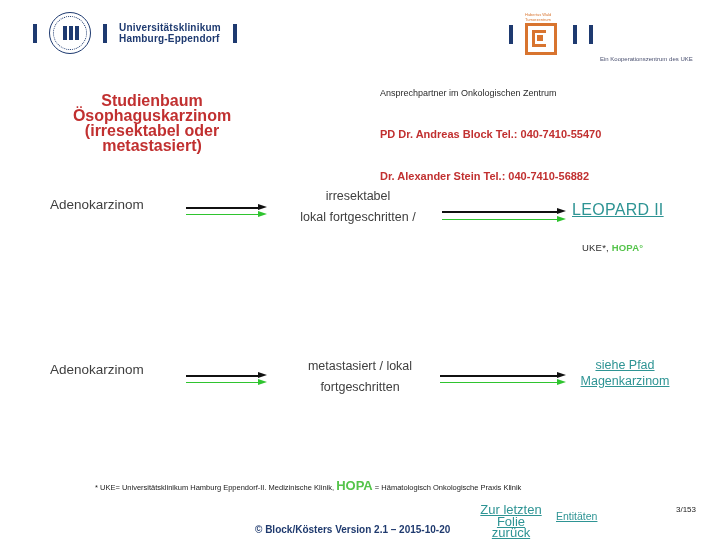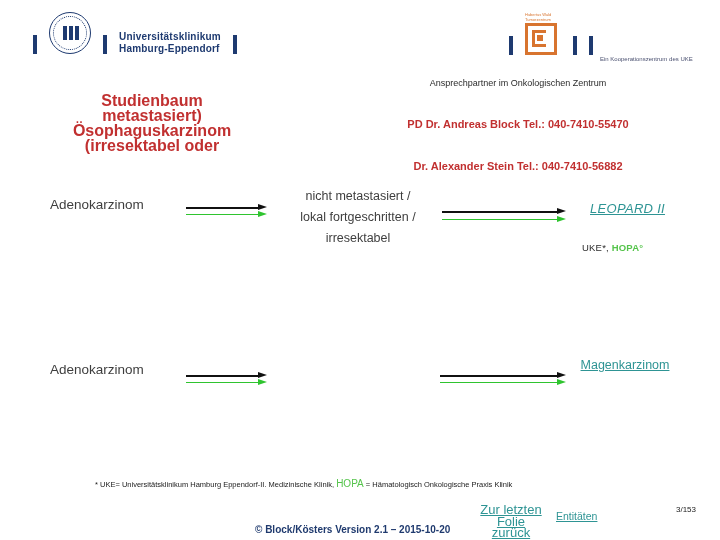--- a/index.html
+++ b/index.html
@@ -1,59 +1,59 @@
 <!DOCTYPE html>
 <html><head>
 <meta charset="utf-8">
 <style>
   html,body{margin:0;padding:0;background:#888;}
   .slide{
     position:relative;width:720px;height:540px;background:#ffffff;
     font-family:"Liberation Sans","DejaVu Sans",sans-serif;overflow:hidden;
   }
   
-  .logo-group{position:absolute;display:flex;align-items:flex-end;gap:12px;}
+  .logo-group{position:absolute;display:flex;align-items:center;gap:12px;}
   .navy-bar{width:4px;height:19px;background:#1e3a70;}
   .uke-seal{width:40px;height:40px;border:1.5px solid #1e3a70;border-radius:50%;position:relative;flex:0 0 auto;}
   .uke-seal::before{content:"";position:absolute;inset:3px;border:1px dotted #1e3a70;border-radius:50%;}
   .seal-crest{position:absolute;left:13px;top:13px;width:4px;height:14px;background:#1e3a70;box-shadow:6px 0 0 #1e3a70,12px 0 0 #1e3a70;}
   .uke-logo-text{color:#1e3a70;font-size:10px;font-weight:600;line-height:11.5px;letter-spacing:0.2px;white-space:nowrap;}
   .ucch-mark{display:flex;flex-direction:column;align-items:flex-start;width:36px;}
   .ucch-mark-text{font-size:4px;line-height:4.5px;color:#d8742f;white-space:nowrap;overflow:hidden;width:34px;}
   .ucch-square{width:26px;height:26px;border:3px solid #d8742f;position:relative;margin-top:1px;}
   .ucch-c{position:absolute;left:4px;top:4px;width:11px;height:11px;border:3px solid #d8742f;border-right:none;}
   .ucch-dot{position:absolute;left:9px;top:9px;width:6px;height:6px;background:#d8742f;}
   .ucch-text-l1{color:#1e3a70;font-size:10px;font-weight:700;line-height:12px;white-space:nowrap;}
   .ucch-text-l2{color:#1e3a70;font-size:8px;line-height:10px;white-space:nowrap;}
   .ucch-tagline{position:absolute;left:600px;top:56px;font-size:6px;color:#4a5070;white-space:nowrap;}
   
   .title-block{position:absolute;left:28px;top:93px;width:248px;text-align:center;
     color:#c13030;font-weight:700;font-size:16px;line-height:15px;}
-  .contact-block{position:absolute;left:380px;top:77px;width:276px;text-align:center;}
+  .contact-block{position:absolute;left:380px;top:87px;width:276px;}
   .contact-heading{font-size:9px;color:#2b2b2b;line-height:12px;}
   .contact-line{color:#c13030;font-weight:700;font-size:11px;line-height:13px;margin-top:29px;}
   
   .flow-label{position:absolute;color:#3e3e3e;font-size:13.5px;line-height:26px;}
   .flow-state{position:absolute;color:#3e3e3e;font-size:12.5px;line-height:21px;text-align:center;}
   .arrow{position:absolute;height:7px;}
   .arrow .shaft{position:absolute;left:0;top:2.5px;height:2px;width:calc(100% - 8px);}
   .arrow .head{position:absolute;right:0;top:0;width:0;height:0;
     border-top:3.5px solid transparent;border-bottom:3.5px solid transparent;border-left:9px solid #000;}
   .arrow.black .shaft{background:#111;}
   .arrow.black .head{border-left-color:#111;}
   .arrow.green .shaft{background:#2fc42f;height:1.5px;top:2.8px;}
   .arrow.green .head{border-left-color:#2fc42f;}
   .teal-link{color:#2e9494;text-decoration:underline;cursor:pointer;}
-  .study-link{position:absolute;left:590px;top:201px;font-size:13px;letter-spacing:0.3px;font-style:italic;}
+  .study-link{position:absolute;left:572px;top:201px;font-size:16px;letter-spacing:0.3px;}
   .sites{position:absolute;left:582px;top:230px;font-size:9.5px;color:#2b2b2b;letter-spacing:0.2px;margin-top:12px;}
   .sites .hopa{color:#55c44b;font-weight:700;}
   .path-link{position:absolute;left:568px;top:358px;width:114px;text-align:center;font-size:12.5px;line-height:15.5px;}
   
   .footnote{position:absolute;left:95px;top:478px;font-size:7.5px;color:#1b1b1b;white-space:nowrap;}
-  .footnote .hopa{color:#55c44b;font-weight:400;font-size:10px;}
+  .footnote .hopa{color:#55c44b;font-weight:700;font-size:13px;}
   .copyright{position:absolute;left:255px;top:524px;font-size:10px;font-weight:600;color:#1f3a6e;}
   .back-link{position:absolute;left:476px;top:504px;width:70px;text-align:center;font-size:13px;line-height:11.5px;}
   .entities-link{position:absolute;left:556px;top:510px;font-size:10.5px;}
   .page-num{position:absolute;left:676px;top:505px;font-size:8px;color:#1b1b1b;}
 </style>
 </head>
 <body>
 
 <div class="slide">
 
@@ -80,22 +80,22 @@
         <div class="ucch-dot"></div>
       </div>
     </div>
     <div class="navy-bar"></div>
     <div class="navy-bar"></div>
   </div>
   <div class="ucch-tagline">Ein Kooperationszentrum des UKE</div>
 
   <div class="title-block">
     <div>Studienbaum</div>
+    <div>Ösophaguskarzinom (irresektabel oder</div>
     <div>metastasiert)</div>
-    <div>Ösophaguskarzinom (irresektabel oder</div>
   </div>
 
   <div class="contact-block">
     <div class="contact-heading">Ansprechpartner im Onkologischen Zentrum</div>
     <div class="contact-line">PD Dr. Andreas Block Tel.: 040-7410-55470</div>
     <div class="contact-line">Dr. Alexander Stein Tel.: 040-7410-56882</div>
   </div>
 
   <div class="flow-label" style="left:50px;top:192px;">
     <div>Adenokarzinom</div>
@@ -104,23 +104,22 @@
   <div class="arrow black" style="left:186px;top:204px;width:81px;">
     <div class="shaft"></div>
       <div class="head"></div>
   </div>
   <div class="arrow green" style="left:186px;top:211px;width:81px;">
     <div class="shaft"></div>
       <div class="head"></div>
   </div>
 
   <div class="flow-state" style="left:288px;top:186px;width:140px;">
-    <div>nicht metastasiert /</div>
+    <div>irresektabel</div>
     <div>lokal fortgeschritten /</div>
-    <div>irresektabel</div>
   </div>
 
   <div class="arrow black" style="left:442px;top:208px;width:124px;">
     <div class="shaft"></div>
       <div class="head"></div>
   </div>
   <div class="arrow green" style="left:442px;top:216px;width:124px;">
     <div class="shaft"></div>
       <div class="head"></div>
   </div>
@@ -135,31 +134,36 @@
 
   <div class="arrow black" style="left:186px;top:372px;width:81px;">
     <div class="shaft"></div>
       <div class="head"></div>
   </div>
   <div class="arrow green" style="left:186px;top:379px;width:81px;">
     <div class="shaft"></div>
       <div class="head"></div>
   </div>
 
+  <div class="flow-state" style="left:293px;top:356px;width:134px;">
+    <div>metastasiert / lokal</div>
+    <div>fortgeschritten</div>
+  </div>
 
   <div class="arrow black" style="left:440px;top:372px;width:126px;">
     <div class="shaft"></div>
       <div class="head"></div>
   </div>
   <div class="arrow green" style="left:440px;top:379px;width:126px;">
     <div class="shaft"></div>
       <div class="head"></div>
   </div>
 
   <div class="teal-link path-link">
+    <div>siehe Pfad</div>
     <div>Magenkarzinom</div>
   </div>
 
   <div class="footnote">
     <span>* UKE= Universitätsklinikum Hamburg Eppendorf-II. Medizinische Klinik, </span><span class="hopa">HOPA</span><span> = Hämatologisch Onkologische Praxis Klinik</span>
   </div>
 
   <div class="copyright">© Block/Kösters Version 2.1 – 2015-10-20</div>
   <div class="teal-link back-link">
     <div>Zur letzten</div>

